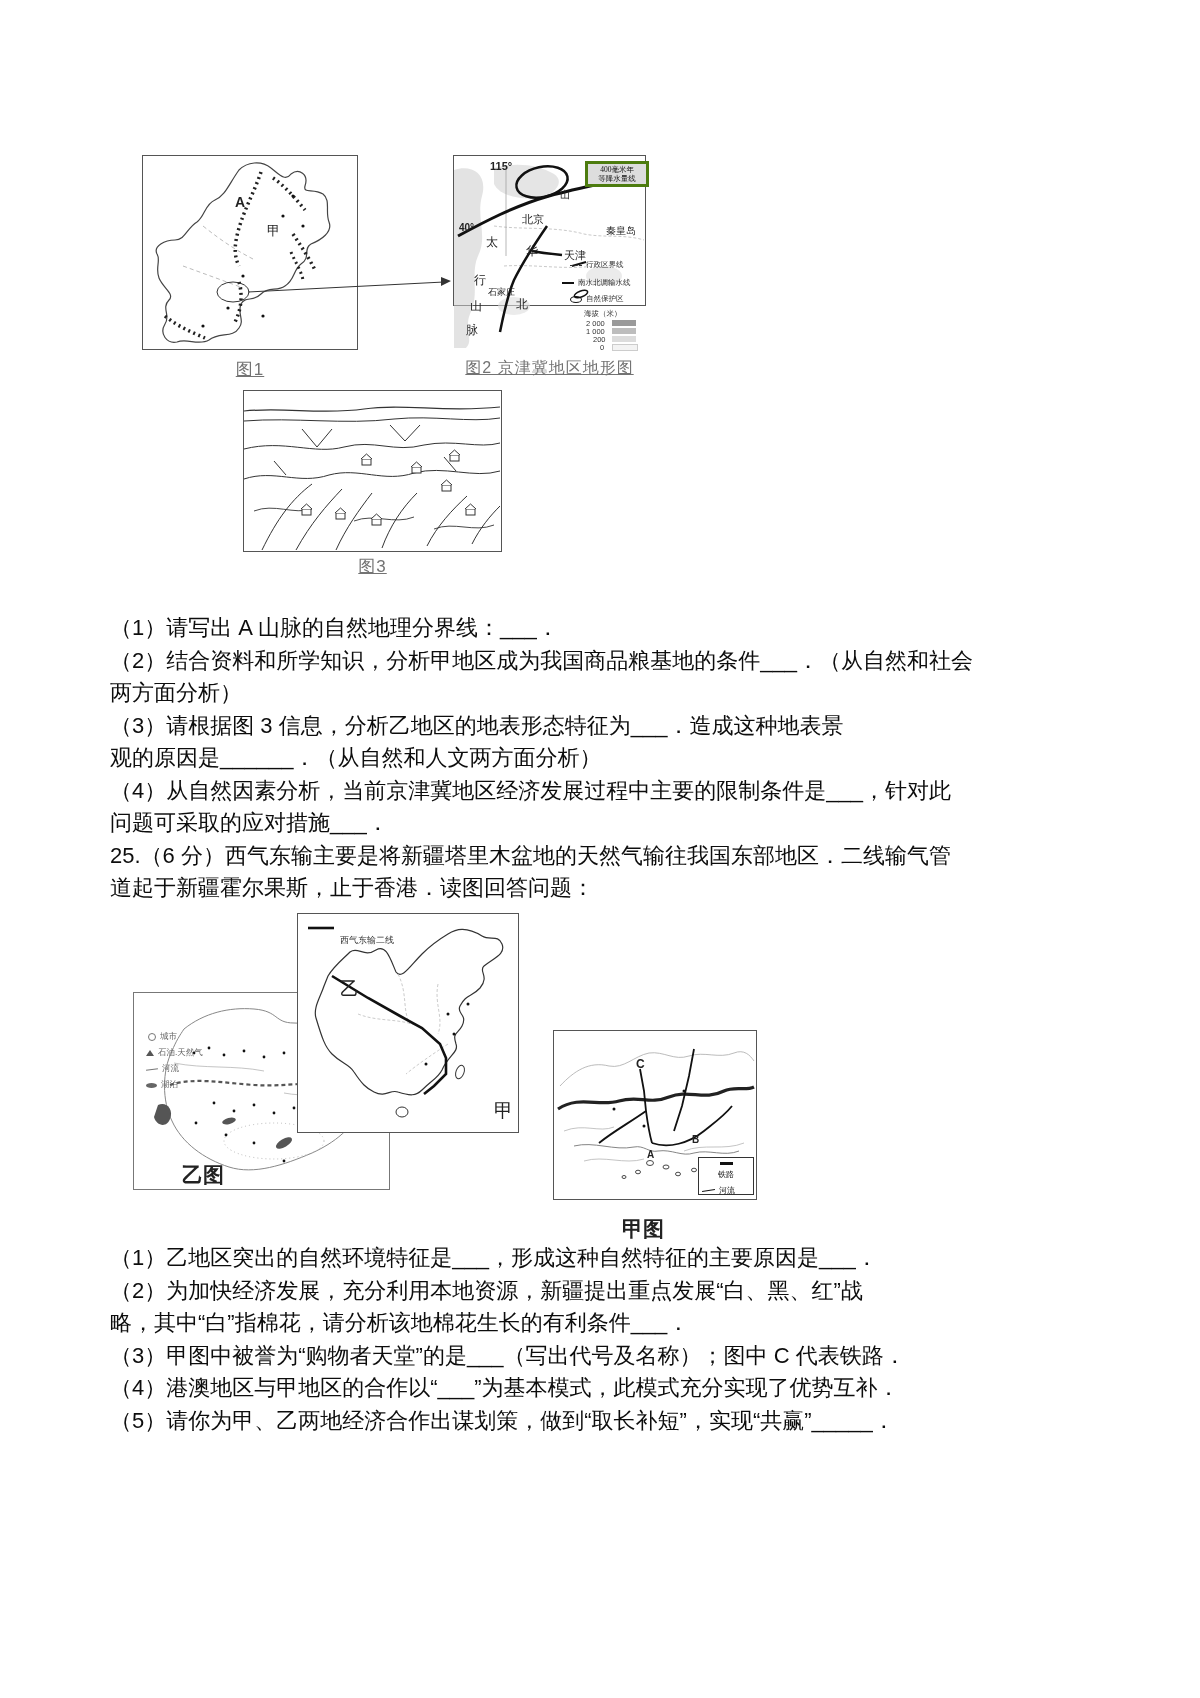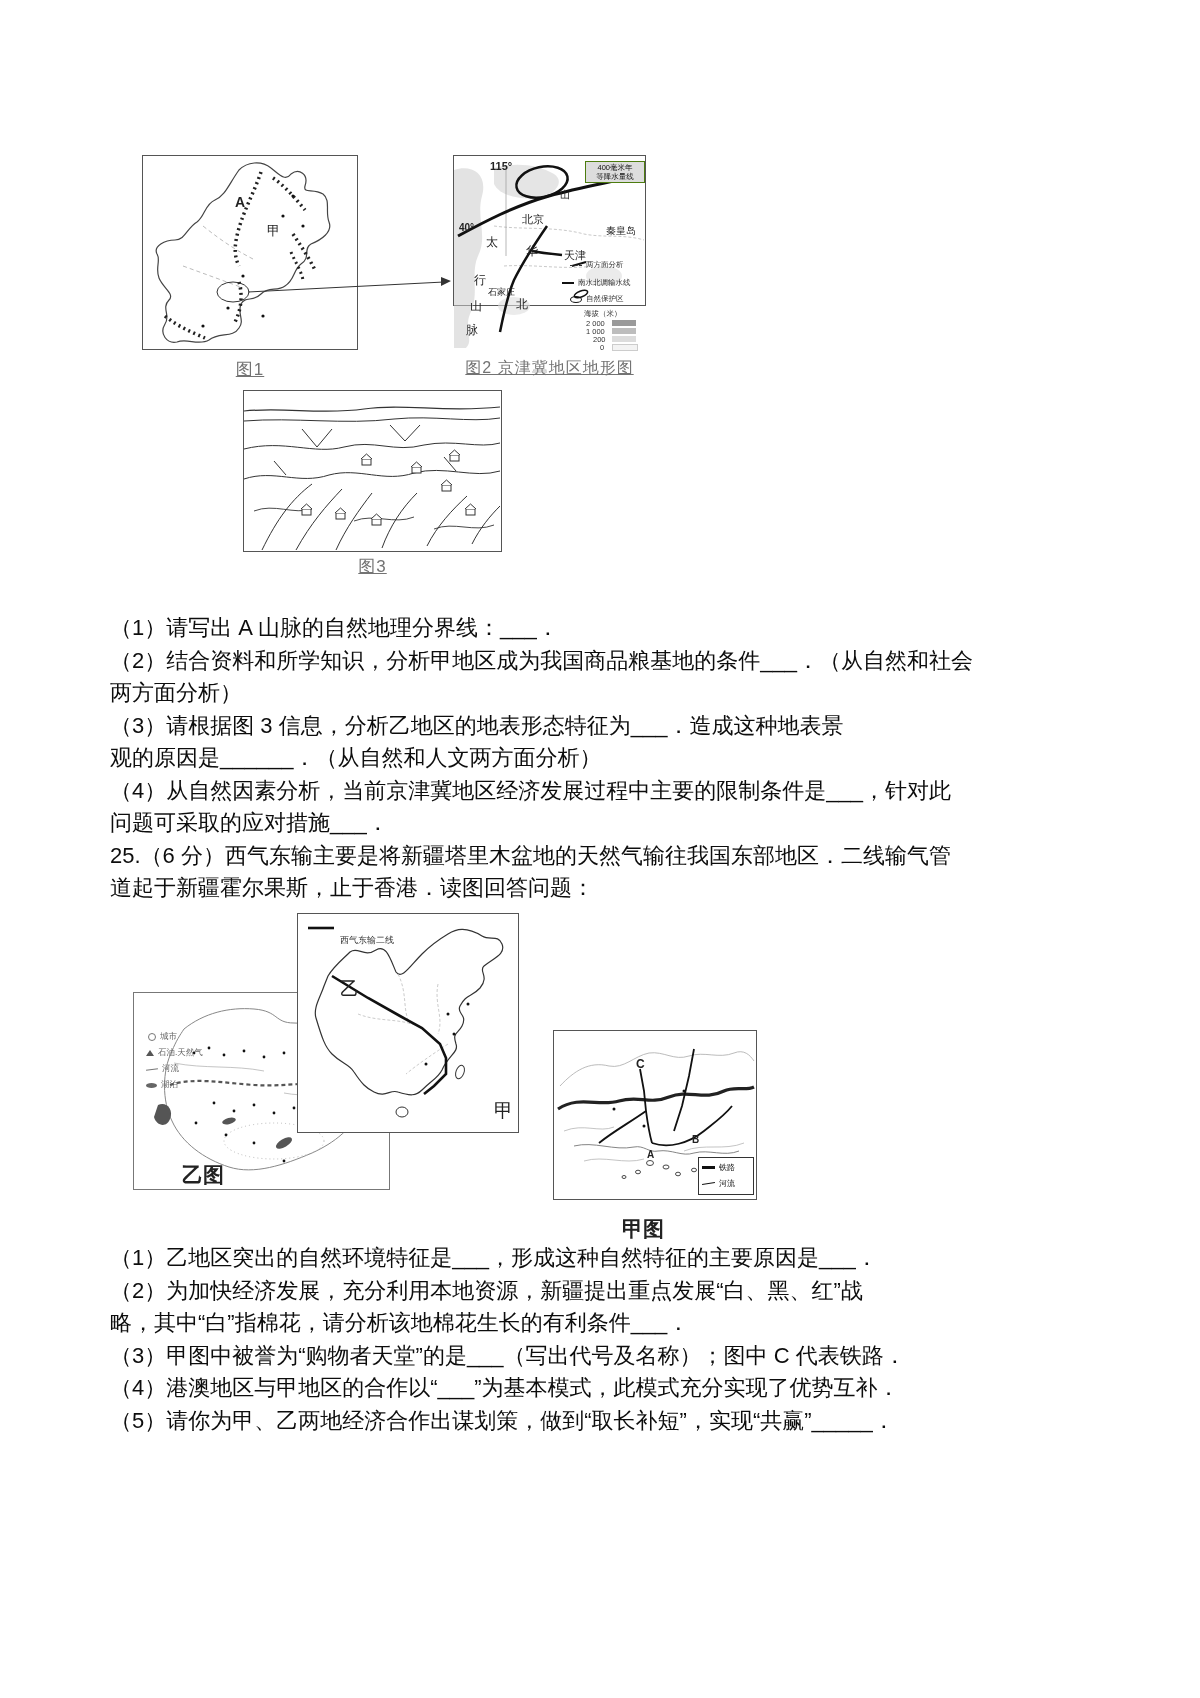--- a/index.html
+++ b/index.html
@@ -70,27 +70,27 @@
     <span class="lbl" style="left:106px;top:32px;font-size:10px;">山</span>
     <span class="lbl" style="left:110px;top:92px;font-size:11px;">天津</span>
     <span class="lbl" style="left:34px;top:130px;font-size:9px;">石家庄</span>
     <span class="lbl" style="left:152px;top:68px;font-size:10px;">秦皇岛</span>
     <span class="vlbl" style="left:32px;top:78px;">太</span>
     <span class="vlbl" style="left:20px;top:116px;">行</span>
     <span class="vlbl" style="left:16px;top:142px;">山</span>
     <span class="vlbl" style="left:12px;top:166px;">脉</span>
     <span class="vlbl" style="left:72px;top:87px;">华</span>
     <span class="vlbl" style="left:62px;top:140px;">北</span>
-    <div style="position:absolute;left:131px;top:5px;width:58px;border:1px solid #4d7c0f;background:#ddd;font-size:7.5px;line-height:9px;text-align:center;color:#111;padding:1px 0;">
+    <div style="position:absolute;left:131px;top:5px;width:58px;border:3px solid #4d7c0f;background:#ddd;font-size:7.5px;line-height:9px;text-align:center;color:#111;padding:1px 0;font-family:Liberation Serif, serif;">
       <div>400毫米年</div>
       <div>等降水量线</div>
     </div>
     <div class="legrow smalltxt" style="left:116px;top:104px;">
       <span class="legsym" style="width:12px;border-top:1px dashed #333;"></span>
-      <span>两方面分析</span>
+      <span>行政区界线</span>
     </div>
     <div class="legrow smalltxt" style="left:108px;top:122px;">
       <span class="legsym" style="width:12px;border-top:2px solid #111;"></span>
       <span>南水北调输水线</span>
     </div>
     <div class="legrow smalltxt" style="left:116px;top:138px;">
       <span class="legsym" style="width:10px;height:5px;border:1px solid #111;border-radius:50%;"></span>
       <span>自然保护区</span>
     </div>
     <div class="smalltxt" style="left:130px;top:153px;">海拔（米）</div>
@@ -238,21 +238,21 @@
           <ellipse cx="70" cy="146" rx="2" ry="1.5"></ellipse>
       </g>
       <circle cx="90" cy="95" r="1.5" fill="#111"></circle>
         <circle cx="130" cy="60" r="1.5" fill="#111"></circle>
       <circle cx="60" cy="78" r="1.5" fill="#111"></circle>
     </svg>
     <span class="lbl" style="left:82px;top:26px;font-size:12px;font-weight:bold;">C</span>
     <span class="lbl" style="left:93px;top:118px;font-size:10px;font-weight:bold;">A</span>
     <span class="lbl" style="left:138px;top:103px;font-size:10px;font-weight:bold;">B</span>
     <div style="position:absolute;left:144px;top:126px;width:56px;height:38px;border:1.5px solid #333;background:#fff;box-sizing:border-box;padding:4px 3px;">
-      <div class="legrow" style="font-size:8px;color:#111;margin-bottom:5px;">
+      <div class="legrow" style="font-size:8px;color:#111;margin-bottom:5px;flex-direction:column;">
         <span class="legsym" style="width:13px;border-top:3px solid #111;"></span>
         <span>铁路</span>
       </div>
       <div class="legrow" style="font-size:8px;color:#111;">
         <span class="legsym" style="width:13px;border-top:1px solid #111;transform:rotate(-8deg);"></span>
         <span>河流</span>
       </div>
     </div>
     <span class="lbl" style="left:68px;top:142px;font-size:21px;font-weight:bold;margin-top:42px;">甲图</span>
   </div>

